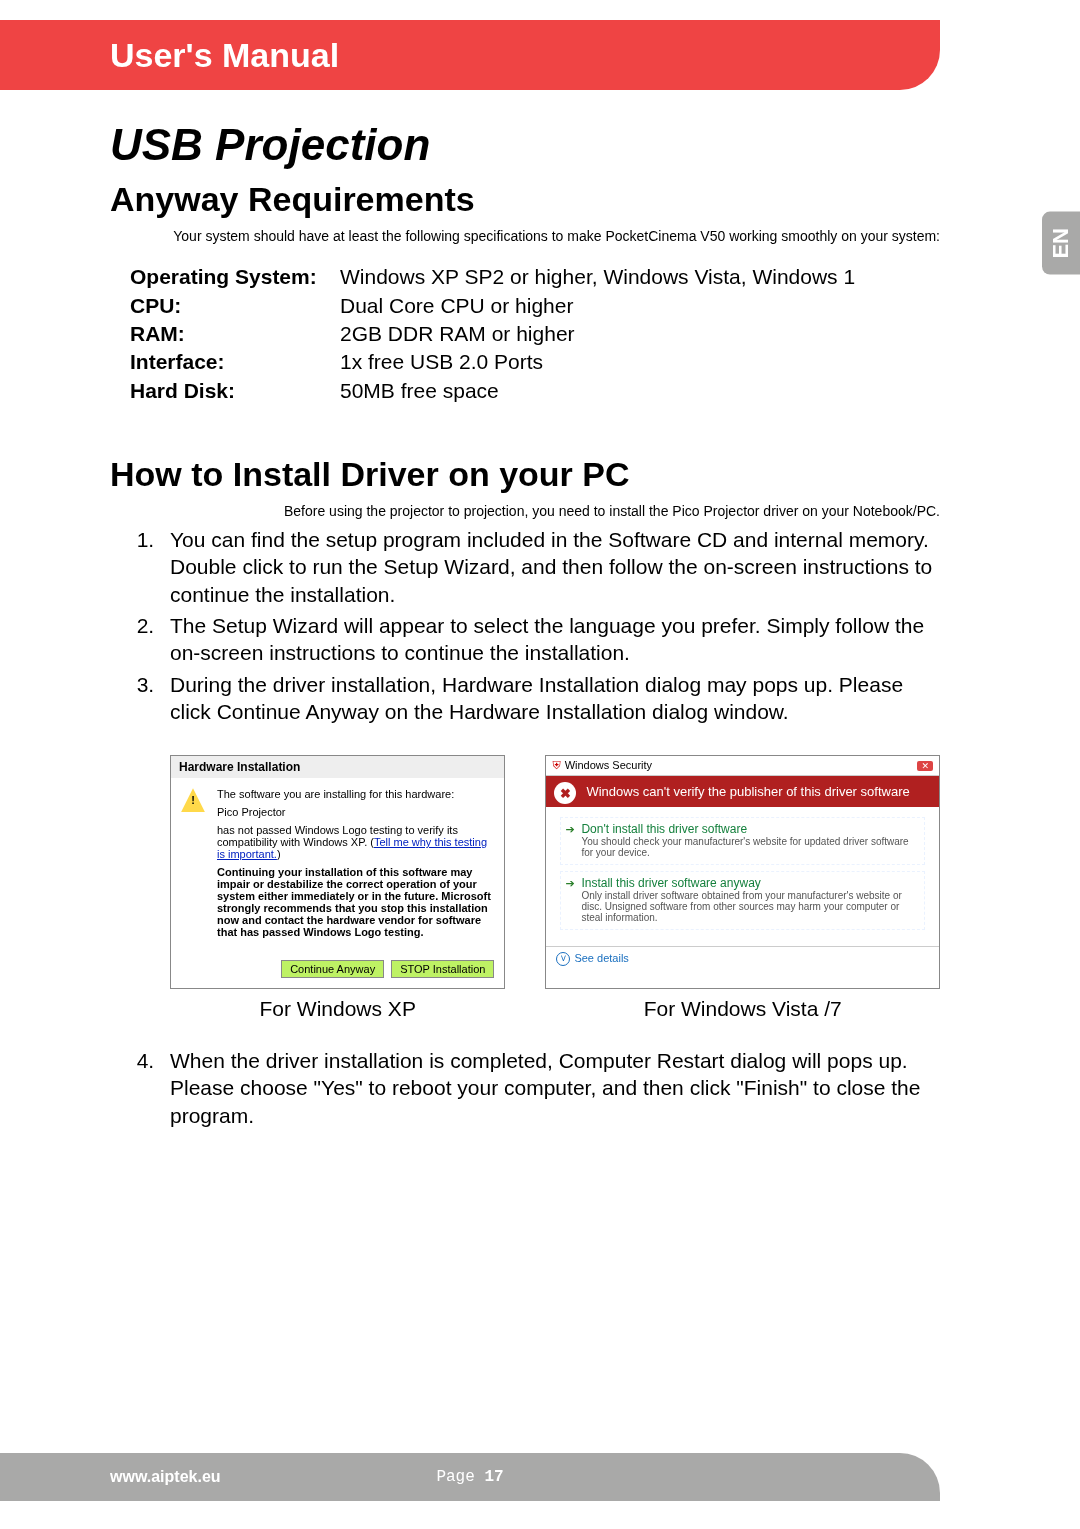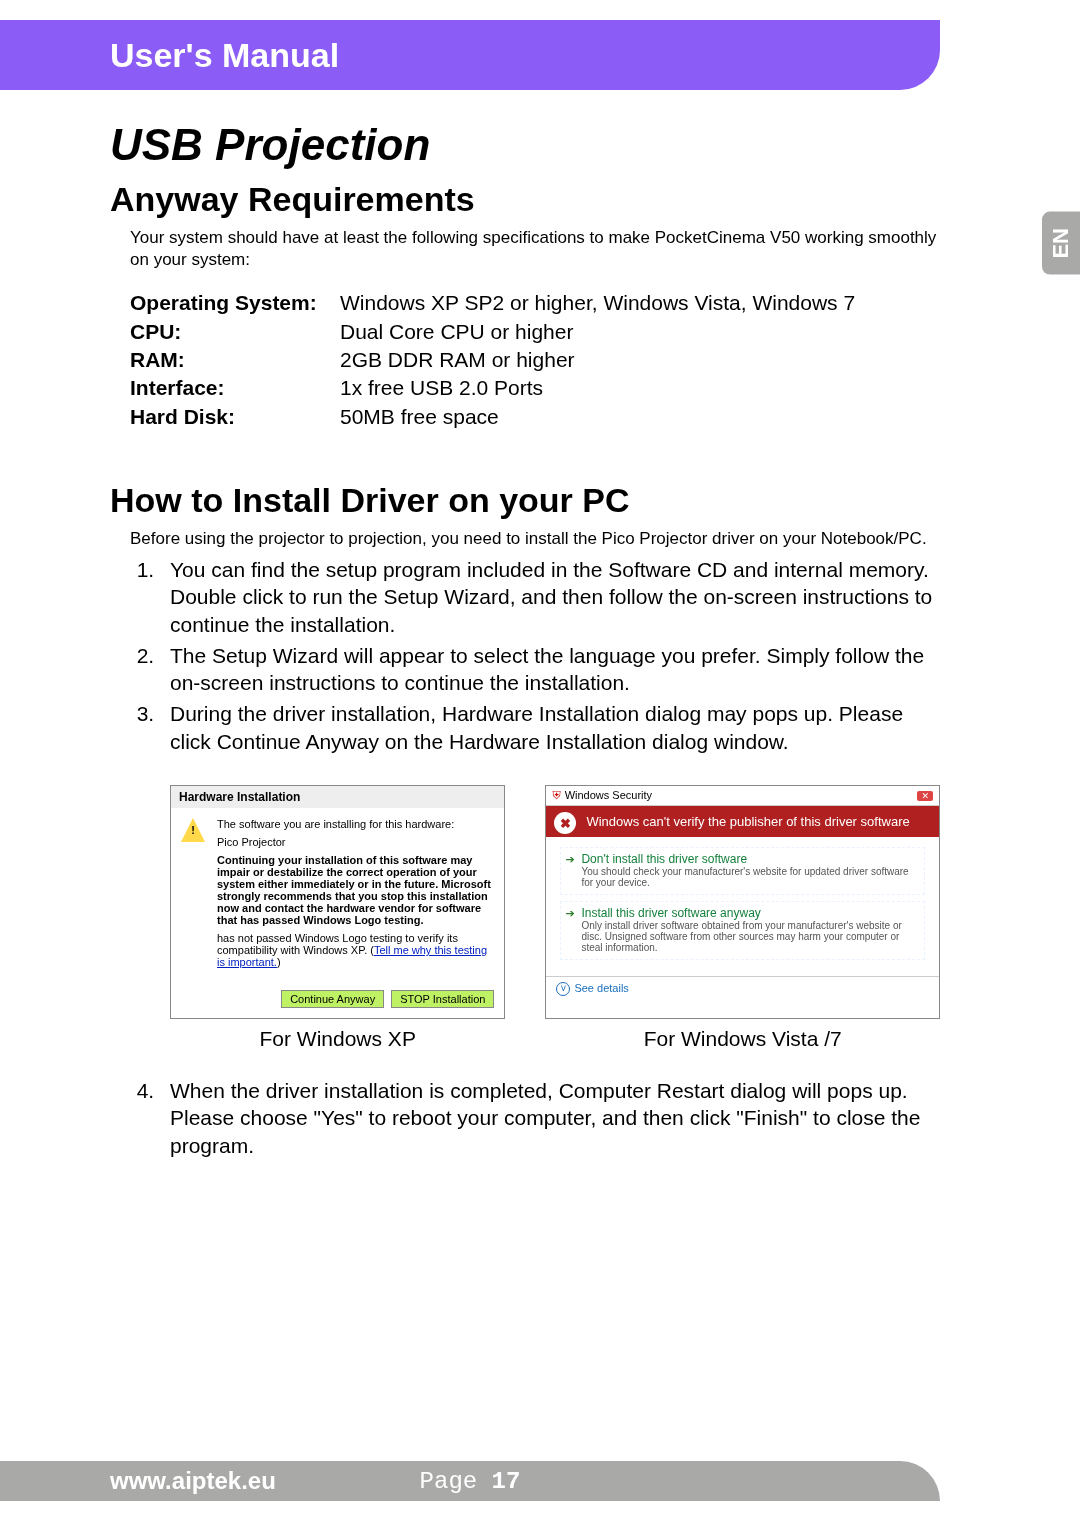--- a/index.html
+++ b/index.html
@@ -10,21 +10,21 @@
     height: 1529px;
     position: relative;
     color: #000;
   }
   .header-band {
     position: absolute;
     top: 20px;
     left: 0;
     right: 0;
     height: 70px;
-    background: #8b5cf6;
+    background: #ef4444;
     border-bottom-right-radius: 40px;
     margin-right: 140px;
     display: flex;
     align-items: center;
     padding-left: 110px;
   }
   .header-title {
     color: #fff;
     font-size: 34px;
     font-weight: bold;
@@ -54,23 +54,24 @@
     font-size: 44px;
     margin-bottom: 10px;
   }
   h2 {
     font-size: 34px;
     font-weight: bold;
     margin-top: 4px;
     margin-bottom: 8px;
   }
   .intro, p {
-    font-size: 17px;
+    font-size: 14px;
     line-height: 1.3;
     margin-left: 20px;
+    text-align: right;
   }
   .spec-table {
     margin-left: 20px;
     margin-top: 18px;
     font-size: 21px;
   }
   .spec-row { display: flex; line-height: 1.35; }
   .spec-label { font-weight: bold; width: 210px; flex-shrink: 0; }
   .spec-val { }
   .sec2 { margin-top: 50px; }
@@ -146,24 +147,24 @@
   .d2-details .chev{display:inline-block;border:1px solid #1a6fbf;border-radius:50%;width:14px;height:14px;line-height:12px;text-align:center;font-size:10px;margin-right:4px;}
 
   .captions { display:flex; gap:40px; margin-left:60px; margin-top:8px; }
   .captions div { width:340px; text-align:center; font-size:21px;}
   .captions div:last-child { width:400px; }
 
   .step4 { margin-top:26px; }
 
   .footer {
     position:absolute;
-    bottom:28px;left:0;right:0;height:40px;
+    bottom:28px;left:0;right:0;height:48px;
     background:#a9a9a8;color:#fff;
     display:flex;align-items:center;
-    font-size:24px;font-weight:bold;
+    font-size:16px;font-weight:bold;
     padding-left:110px;
     margin-right:140px;
     border-top-right-radius: 40px;
   }
   .footer .pg { position:absolute; left:50%; transform:translateX(-50%); font-weight:normal;font-family:Liberation Mono, monospace;}
   .footer .pg b{font-weight:bold;}
 </style>
 </head>
 <body>
 
@@ -175,21 +176,21 @@
 
 <div class="content">
   <h1>USB Projection</h1>
 
   <h2>Anyway Requirements</h2>
   <p class="intro">Your system should have at least the following specifications to make PocketCinema V50 working smoothly on your system:</p>
 
   <div class="spec-table">
     <div class="spec-row">
       <span class="spec-label">Operating System:</span>
-      <span class="spec-val">Windows XP SP2 or higher, Windows Vista, Windows 7</span>
+      <span class="spec-val">Windows XP SP2 or higher, Windows Vista, Windows 1</span>
     </div>
     <div class="spec-row">
       <span class="spec-label">CPU:</span>
       <span class="spec-val">Dual Core CPU or higher</span>
     </div>
     <div class="spec-row">
       <span class="spec-label">RAM:</span>
       <span class="spec-val">2GB DDR RAM or higher</span>
     </div>
     <div class="spec-row">
@@ -212,24 +213,24 @@
     </ol>
 
     <div class="dialogs">
 
       <div class="dialog">
         <div class="dlg-title">Hardware Installation</div>
         <div class="dlg-body">
           <div class="warn-icon">!</div>
           <div class="line">The software you are installing for this hardware:</div>
           <div class="line">Pico Projector</div>
-          <div class="line bold">Continuing your installation of this software may impair or destabilize the correct operation of your system either immediately or in the future. Microsoft strongly recommends that you stop this installation now and contact the hardware vendor for software that has passed Windows Logo testing.</div>
           <div class="line">
             <span>has not passed Windows Logo testing to verify its compatibility with Windows XP. (</span><span class="link">Tell me why this testing is important.</span><span>)</span>
           </div>
+          <div class="line bold">Continuing your installation of this software may impair or destabilize the correct operation of your system either immediately or in the future. Microsoft strongly recommends that you stop this installation now and contact the hardware vendor for software that has passed Windows Logo testing.</div>
         </div>
         <div class="dlg-buttons">
           <button>Continue Anyway</button>
           <button>STOP Installation</button>
         </div>
       </div>
 
       <div class="dialog dialog2">
         <div class="d2-title">
           <span><span class="shield">⛨</span><span>Windows Security</span></span>

